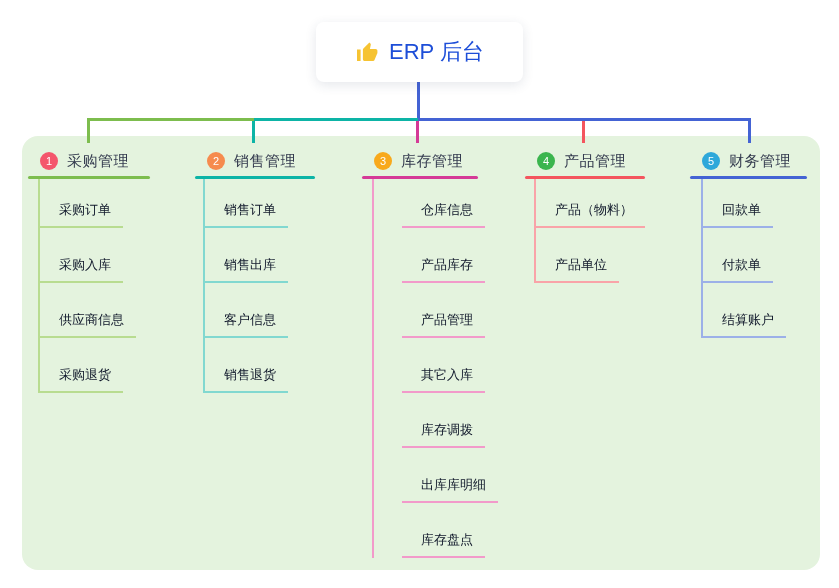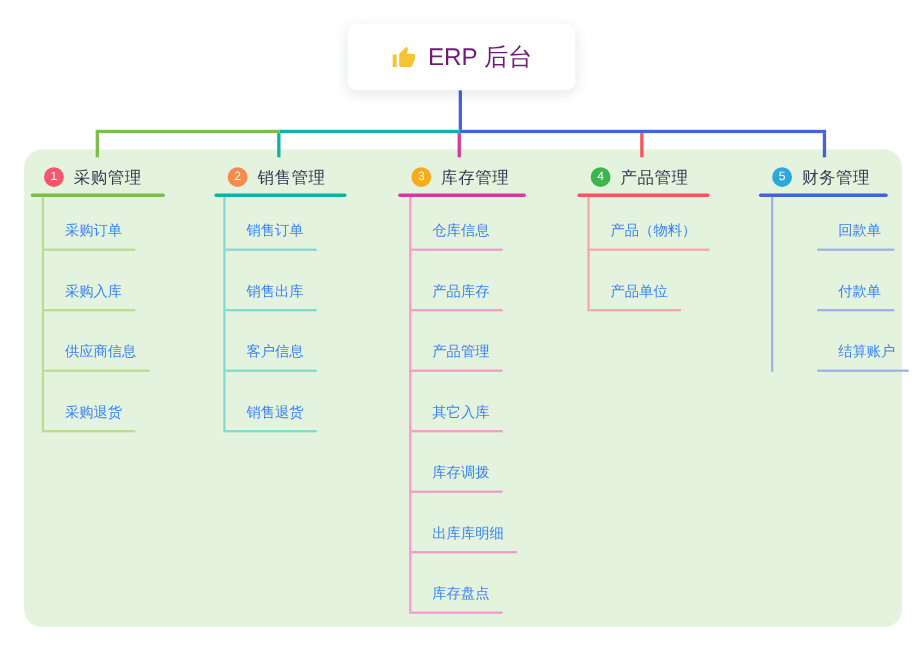--- a/index.html
+++ b/index.html
@@ -8,47 +8,47 @@
     font-family:"Liberation Sans","DejaVu Sans",sans-serif;overflow:hidden;
   }
   .panel{
     position:absolute;left:22px;top:136px;width:798px;height:434px;
     border-radius:16px;background:#e4f3de;
   }
   .root-card{
     position:absolute;left:316px;top:22px;width:207px;height:60px;background:#ffffff;
     border-radius:8px;box-shadow:0 3px 12px rgba(40,60,90,.12);
     display:flex;align-items:center;justify-content:center;gap:10px;
-    font-size:22px;color:#701a75;z-index:3;
+    font-size:22px;color:#1d4ed8;z-index:3;
   }
   .root-card svg{display:block;}
   .conn{position:absolute;z-index:2;}
   .conn.h{top:118px;height:3px;}
   .conn.v{width:3px;}
   .drop{top:121px;height:22px;}
   .branch{position:absolute;top:149px;z-index:2;}
   .branch-header{display:flex;align-items:center;gap:9px;padding-left:12px;height:24px;}
   .badge{
     width:18px;height:18px;border-radius:50%;color:#fff;font-size:11px;line-height:18px;
     display:flex;align-items:center;justify-content:center;flex:0 0 auto;
   }
   .branch-title{font-size:15px;color:#333a4e;letter-spacing:.5px;}
   .header-line{height:3px;border-radius:2px;margin-top:3px;}
   .children{border-left:2px solid var(--lc);width:fit-content;}
   .child{
     display:flex;align-items:flex-end;height:55px;box-sizing:border-box;
     border-bottom:2px solid var(--lc);padding:0 12px 7px 19px;
-    font-size:13px;color:#3b82f6;white-space:nowrap;width:fit-content;cursor:default;
+    font-size:13px;color:#0f172a;white-space:nowrap;width:fit-content;cursor:default;
   }
   .child:first-child{height:49px;}
   .b1{left:28px;} .b1 .children{margin-left:10px;}
   .b2{left:195px;} .b2 .children{margin-left:8px;}
-  .b3{left:362px;} .b3 .children{margin-left:10px;}
+  .b3{left:362px;} .b3 .children{margin-left:10px;padding-left:28px;}
   .b4{left:525px;} .b4 .children{margin-left:9px;}
-  .b5{left:690px;} .b5 .children{margin-left:11px;padding-left:40px;}
+  .b5{left:690px;} .b5 .children{margin-left:11px;}
   .hl1{width:122px;} .hl2{width:120px;} .hl3{width:116px;} .hl4{width:120px;} .hl5{width:117px;}
 </style>
 </head>
 <body>
 
 <div class="stage">
 
   <div class="panel" style="background-color: rgb(228, 243, 222);"></div>
 
   <div class="conn v" style="left: 417px; top: 82px; height: 36px; background-color: rgb(68, 99, 212);"></div>

